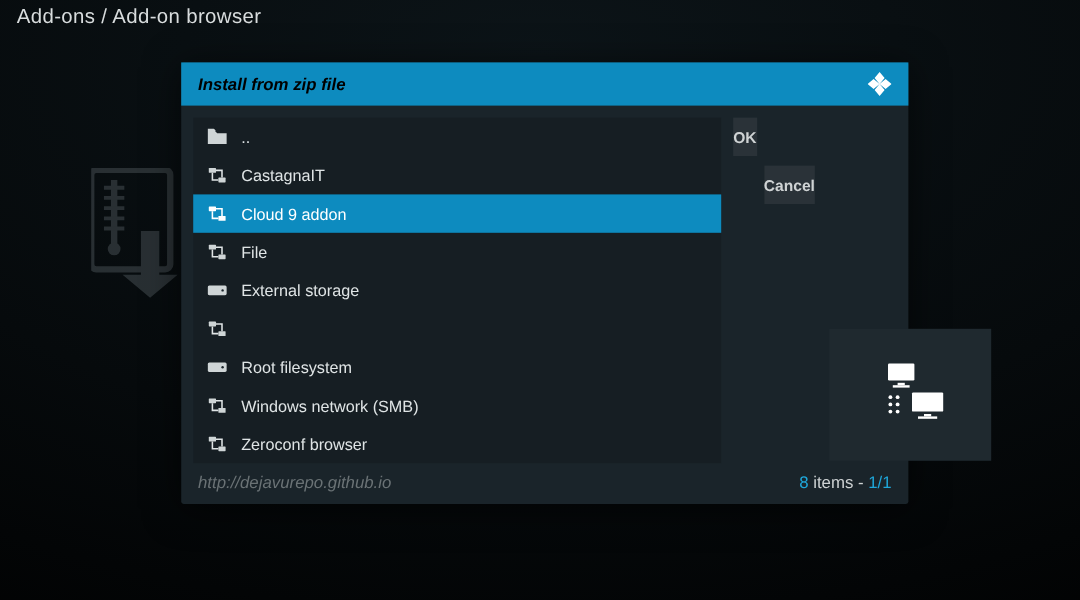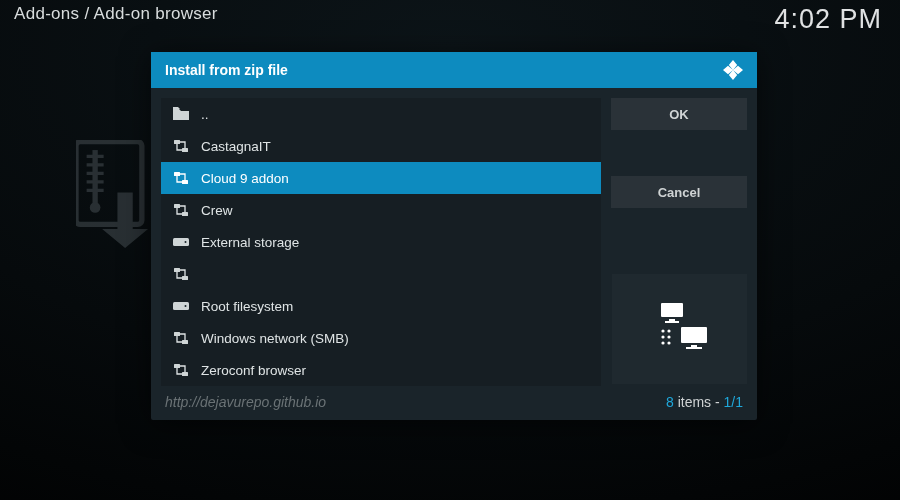--- a/index.html
+++ b/index.html
@@ -10,21 +10,21 @@
       color: #e8e8e8;
       overflow: hidden;
       position: relative;
     }
     .vignette {
       position: absolute; inset: 0;
       background: radial-gradient(ellipse 120% 120% at 50% 10%, #0c1418 0%, #060a0c 55%, #000 100%);
     }
     .header {
       position: absolute;
-      top: 4px; left: 14px; right: 18px;
+      top: 4px; left: 14px; right: 3px;
       display: flex; justify-content: space-between;
       align-items: flex-start;
     }
     .header-left .breadcrumb {
       font-size: 17px;
       font-weight: 300;
       color: #d8dcdd;
       letter-spacing: 0.3px;
     }
     .header-left .sort-line {
@@ -54,23 +54,24 @@
     }
     .dialog-titlebar {
       background: #0d8bbf;
       height: 36px;
       display: flex;
       align-items: center;
       justify-content: space-between;
       padding: 0 14px;
     }
     .dialog-title {
-      color: #ffffff;
+      color: #000000;
       font-size: 14px;
       font-weight: bold;
+      font-style: italic;
     }
     .dialog-logo { width: 20px; height: 20px; fill: #fff; }
     .dialog-body {
       display: flex;
       padding: 10px 10px 0 10px;
     }
     .file-list {
       flex: 0 0 440px;
       background: rgba(0,0,0,0.15);
     }
@@ -90,21 +91,21 @@
     }
     .list-item.selected .item-icon { fill: #fff; }
     .item-icon {
       width: 16px; height: 14px;
       fill: #cfd5d6;
       flex-shrink: 0;
     }
     .side-col {
       flex: 1;
       display: flex;
-      flex-direction: column;
+      flex-direction: row;
       padding-left: 10px;
       gap: 6px;
     }
     .btn {
       height: 32px;
       background: #2a3238;
       color: #cfd3d4;
       font-size: 13px;
       font-weight: bold;
       display: flex;
@@ -137,21 +138,20 @@
   </style>
 </head>
 <body>
 
 <div class="vignette"></div>
 
 <div class="header">
   <div class="header-left">
     <div class="breadcrumb">Add-ons / Add-on browser</div>
   </div>
-  <div class="clock">4:02 PM</div>
 </div>
 
 <svg class="bg-icon" viewBox="0 0 80 110">
   <rect x="0" y="0" width="62" height="78" rx="4" fill="none" stroke="#3f474b" stroke-width="5"></rect>
   <path d="M18 8 L18 60" stroke="#3f474b" stroke-width="5"></path>
   <circle cx="18" cy="62" r="5" fill="#3f474b"></circle>
   <path d="M10 14 l16 0 M10 22 l16 0 M10 30 l16 0 M10 38 l16 0 M10 46 l16 0" stroke="#3f474b" stroke-width="3"></path>
   <path d="M50 60 L50 98 L34 98 L58 118 L82 98 L66 98 L66 60 Z" fill="#3f474b" transform="translate(-6,-6) scale(0.9)"></path>
 </svg>
 
@@ -181,21 +181,21 @@
         <div class="list-item selected">
           <svg class="item-icon">
             <use href="#ico-net"></use>
           </svg>
           <span>Cloud 9 addon</span>
         </div>
         <div class="list-item">
           <svg class="item-icon">
             <use href="#ico-net"></use>
           </svg>
-          <span>Crew</span>
+          <span>File</span>
         </div>
         <div class="list-item">
           <svg class="item-icon">
             <use href="#ico-hdd"></use>
           </svg>
           <span>External storage</span>
         </div>
         <div class="list-item">
           <svg class="item-icon">
             <use href="#ico-net"></use>

